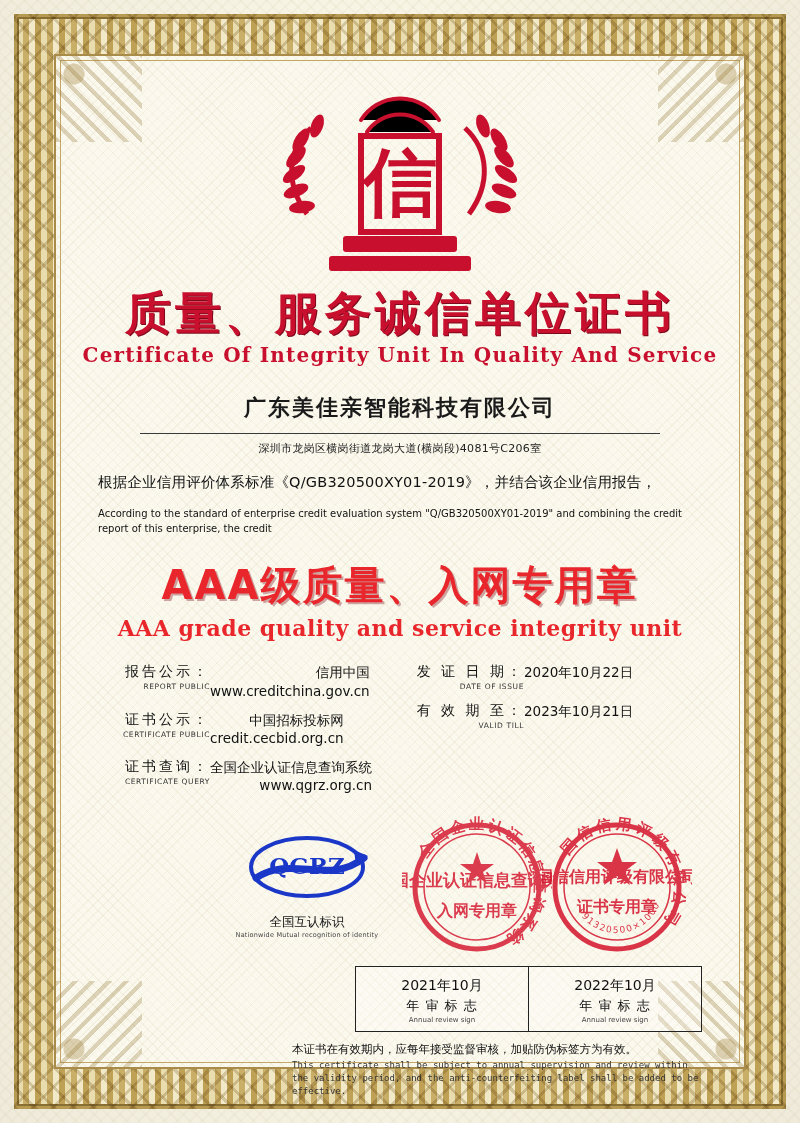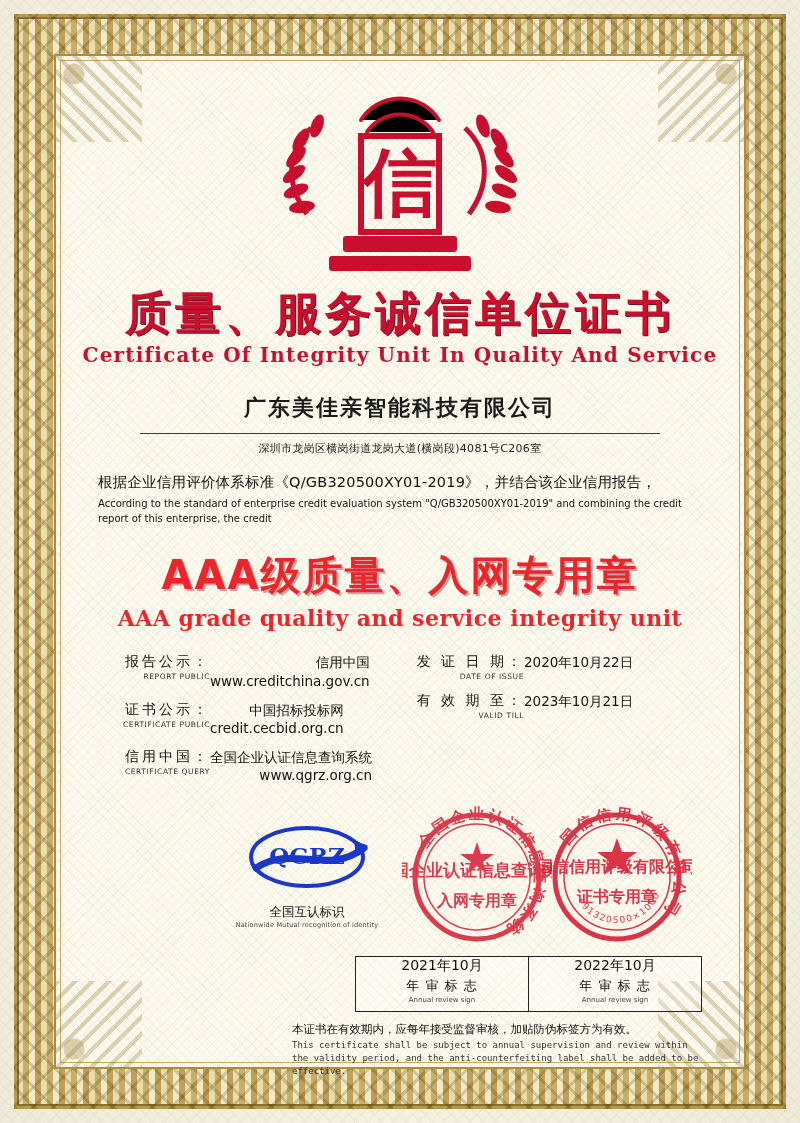--- a/index.html
+++ b/index.html
@@ -85,21 +85,21 @@
     width:520px;height:1px;background:#3a3a3a;margin:10px auto 0;
   }
   .address{
     margin-top:7px;font-size:11px;color:#222;letter-spacing:.3px;
   }
 
   .para{
     text-align:left;margin:16px 26px 0 26px;
   }
   .para .cn{font-size:14.5px;color:#111;line-height:1.5;letter-spacing:.2px;}
-  .para .en{font-size:10px;color:#111;line-height:1.45;margin-top:4px;}
+  .para .en{font-size:10px;color:#111;line-height:1.45;margin-top:14px;}
   .para2{margin-top:14px;}
 
   .grade-cn{
     margin-top:22px;font-size:40px;font-weight:bold;color:#e8262b;letter-spacing:2px;
     text-shadow:2px 2px 0 rgba(120,10,20,.35);
   }
   .grade-en{
     margin-top:2px;font-size:22px;font-weight:bold;color:#e8262b;letter-spacing:.5px;
     font-family:"DejaVu Serif","Liberation Serif",serif;
   }
@@ -140,21 +140,21 @@
 
   .seal{position:absolute;width:150px;height:150px;}
   .seal.s1{left:330px;top:0;}
   .seal.s2{left:470px;top:0;}
 
   
   .annual{
     display:flex;justify-content:flex-end;margin:2px 26px 0 0;gap:0;
   }
   .ann-box{
-    width:172px;border:1px solid #222;padding:0 0 7px;text-align:center;background:rgba(255,255,255,.25);
+    width:172px;border:1px solid #222;padding:10px 0 7px;text-align:center;background:rgba(255,255,255,.25);
   }
   .ann-box+.ann-box{border-left:none;}
   .ann-y{font-size:14px;color:#111;}
   .ann-cn{font-size:13px;color:#111;margin-top:2px;letter-spacing:1px;}
   .ann-en{font-size:7px;color:#444;margin-top:1px;}
 
   .footer{
     margin:10px 26px 0 0;text-align:left;padding-left:220px;
   }
   .footer .f-cn{font-size:11.5px;color:#111;}
@@ -255,21 +255,21 @@
             <div class="l-en">CERTIFICATE PUBLIC</div>
           </div>
           <div class="val">
             <span>中国招标投标网</span>
             <span class="v2">credit.cecbid.org.cn</span>
           </div>
         </div>
 
         <div class="info-row">
           <div class="lbl">
-            <div class="l-cn">信用中国：</div>
+            <div class="l-cn">证书查询：</div>
             <div class="l-en">CERTIFICATE QUERY</div>
           </div>
           <div class="val">
             <span>全国企业认证信息查询系统</span>
             <span class="v2">www.qgrz.org.cn</span>
           </div>
         </div>
 
       </div>
 

